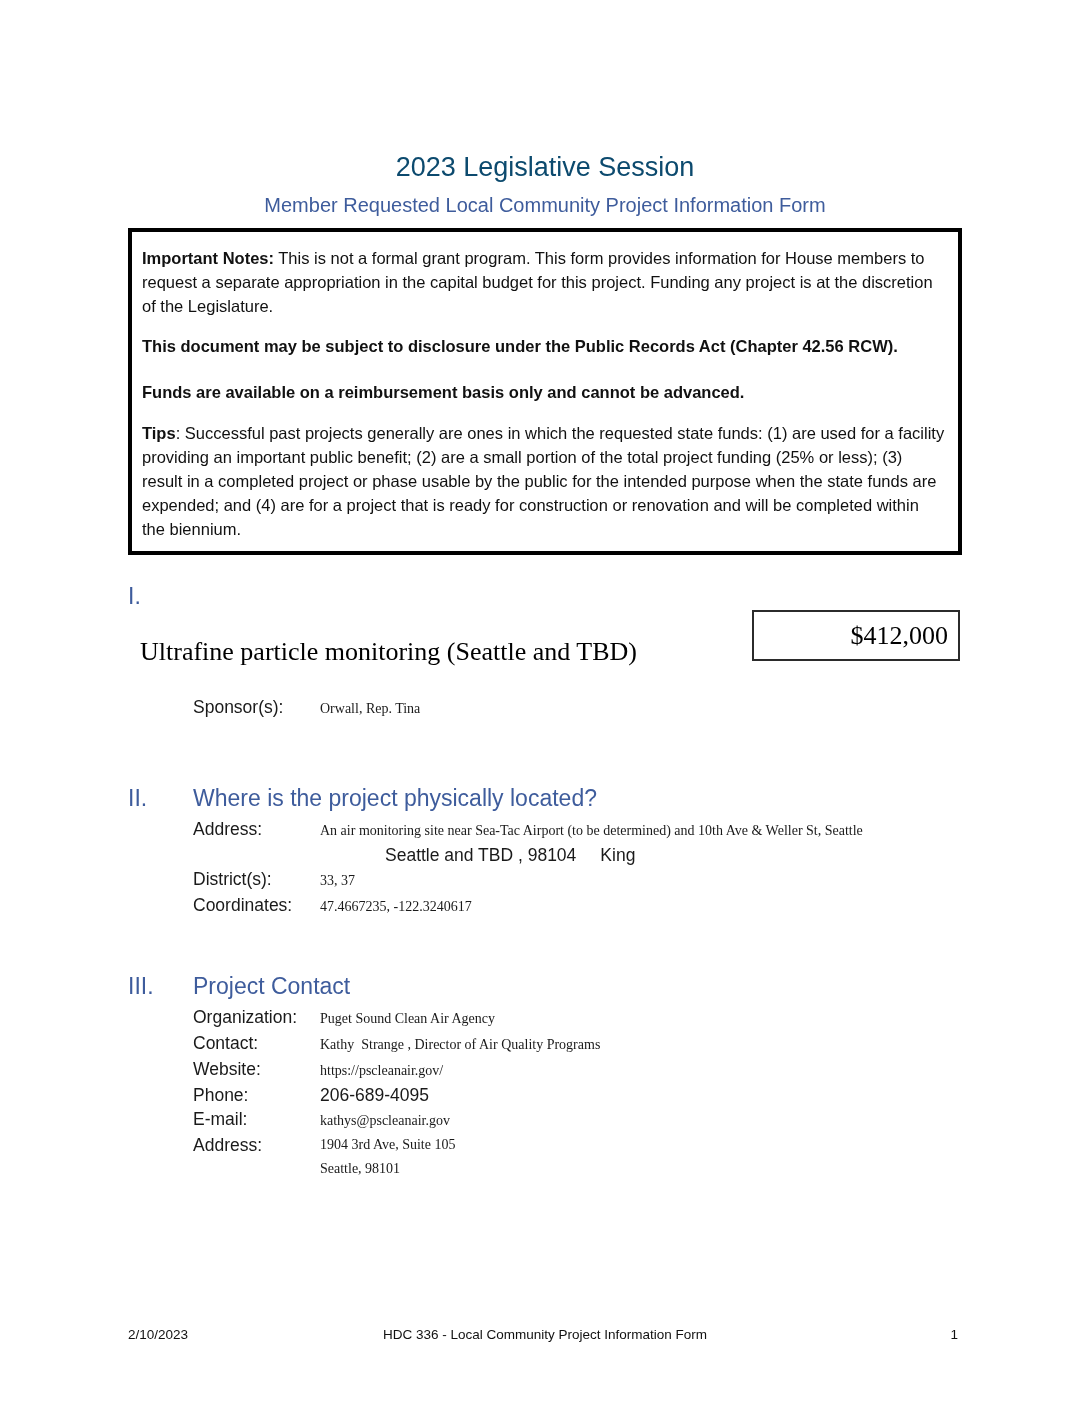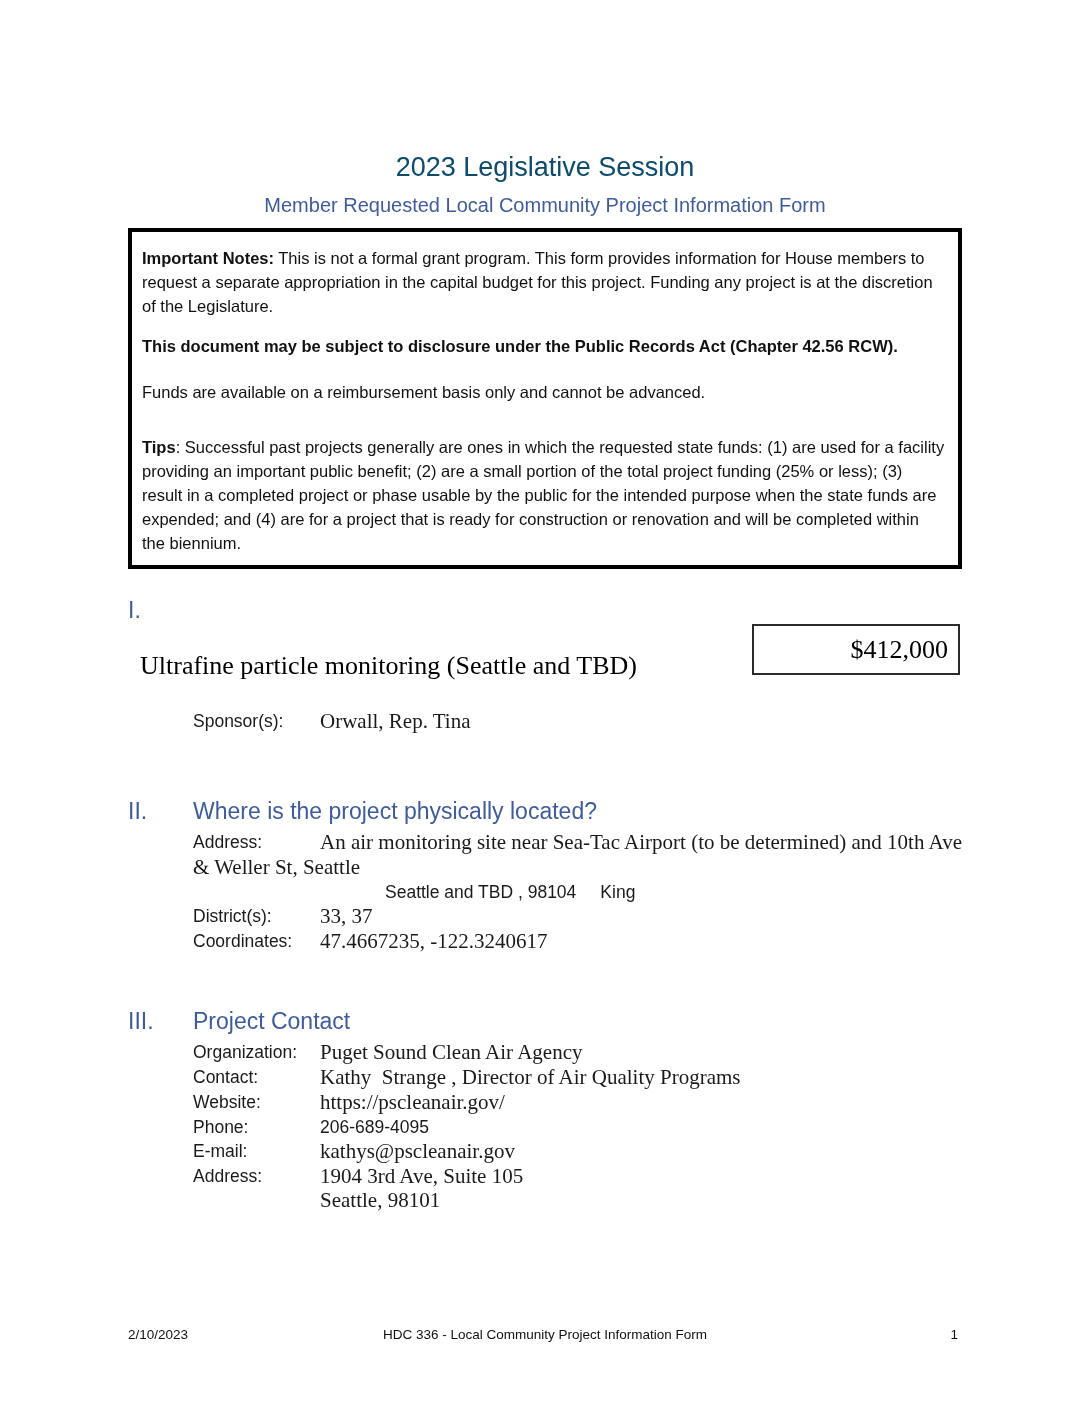--- a/index.html
+++ b/index.html
@@ -39,21 +39,21 @@
   .notes-box {
     margin-top: 7px;
     border: 4px solid #000000;
     padding: 14px 12px 10px 10px;
     font-size: 16.5px;
     line-height: 24px;
     color: #111;
   }
   .notes-box p.p1 { margin-bottom: 16px; }
   .notes-box p.p2 { margin-bottom: 22px; font-weight: 700; }
-  .notes-box p.p3 { margin-bottom: 31px; font-weight: 400; }
+  .notes-box p.p3 { margin-bottom: 17px; font-weight: 700; }
   .notes-box .b { font-weight: 700; }
   
   .section-heading {
     display: flex;
     color: #3e5c9c;
     font-size: 23px;
     line-height: 30px;
     font-weight: 400;
   }
   .section-heading .numeral {
@@ -96,21 +96,21 @@
   }
   .row .label {
     display: inline-block;
     width: 127px;
     vertical-align: top;
     font-family: "Liberation Sans", sans-serif;
     font-size: 17.5px;
   }
   .serif-val {
     font-family: "Liberation Serif", serif;
-    font-size: 21px;
+    font-size: 14px;
     white-space: pre-wrap;
   }
   .sans-val {
     font-family: "Liberation Sans", sans-serif;
     font-size: 17.5px;
     white-space: pre-wrap;
   }
   .indent-val { margin-left: 192px; }
   .row.two-line .val-col {
     display: inline-block;

